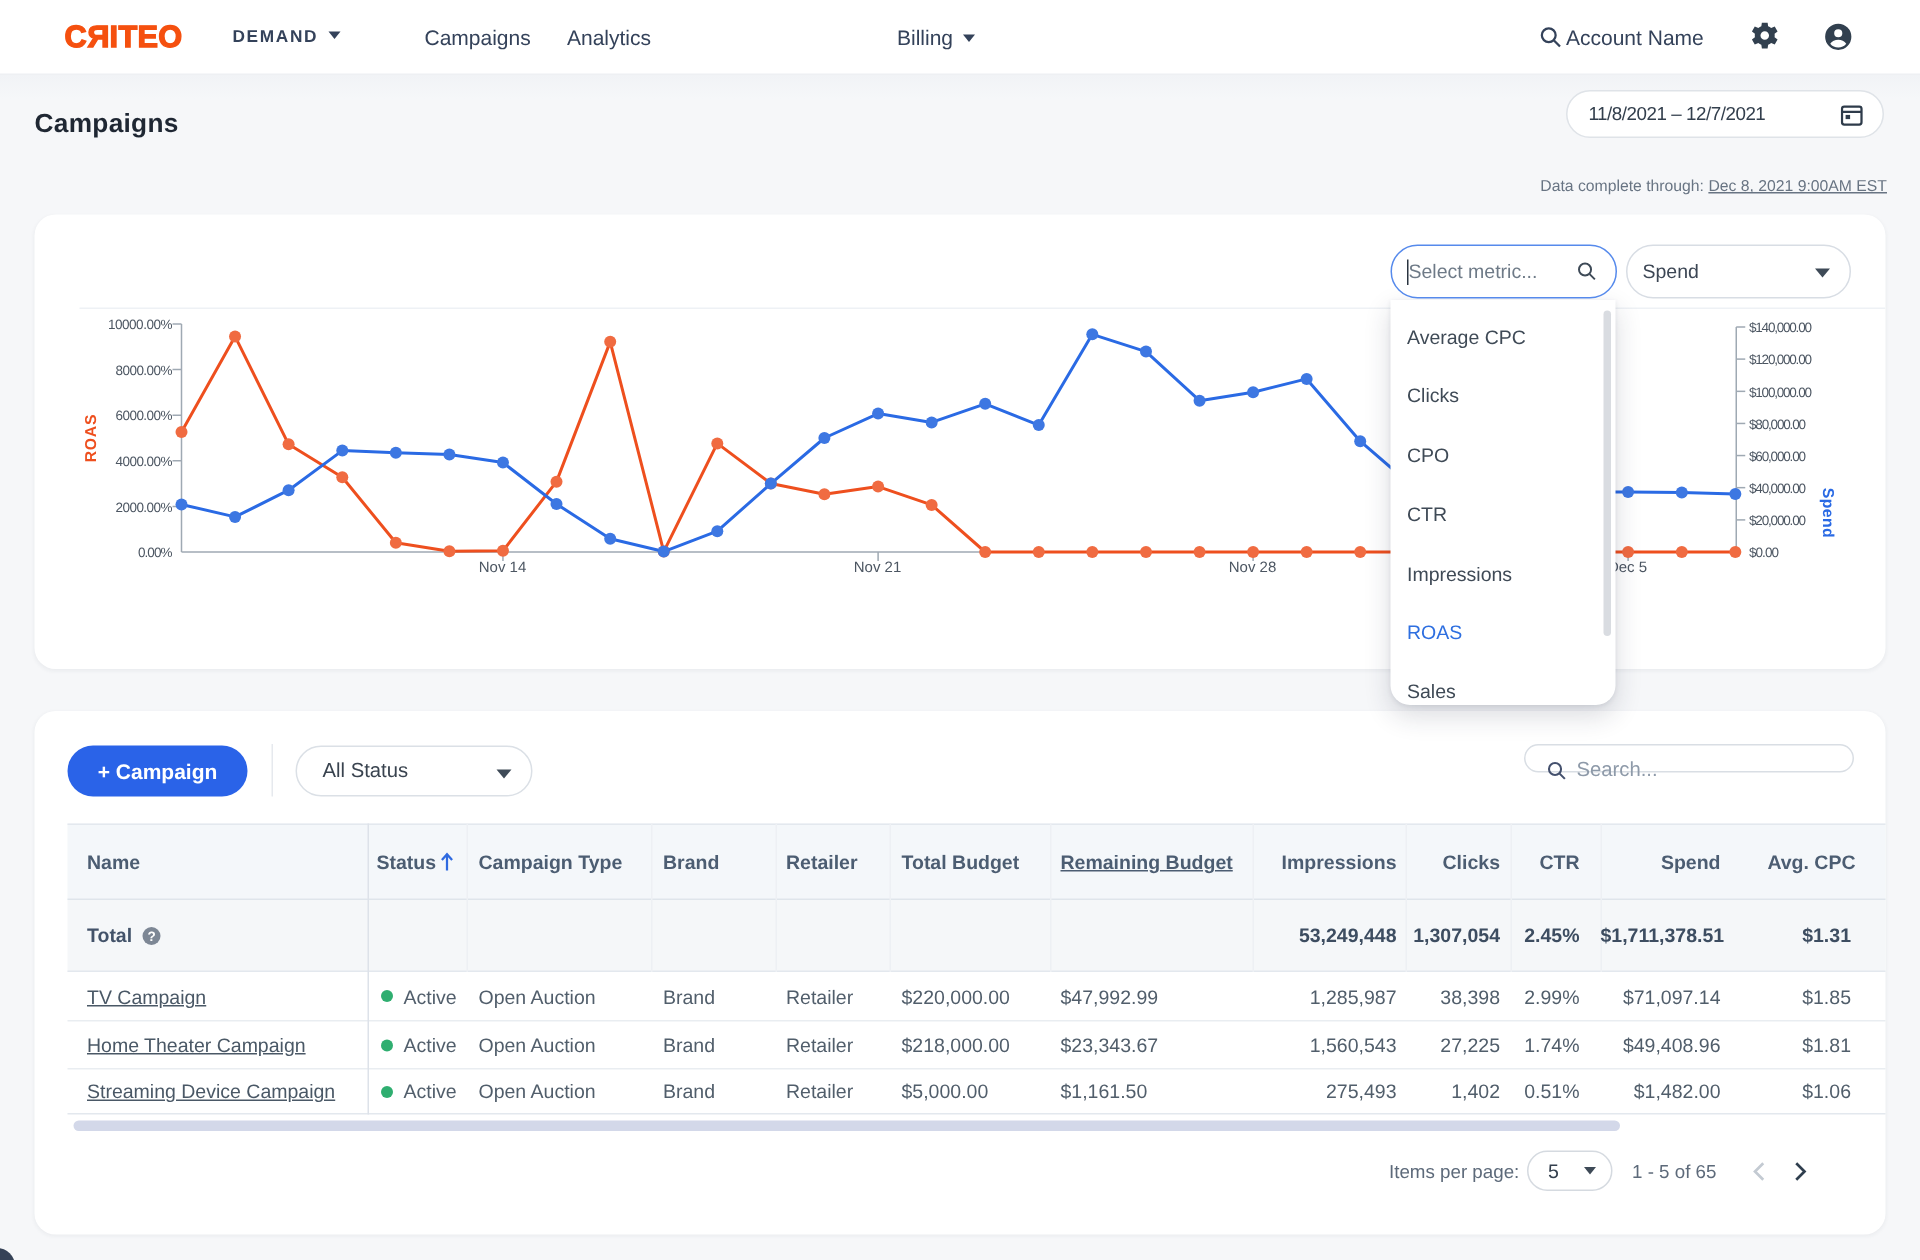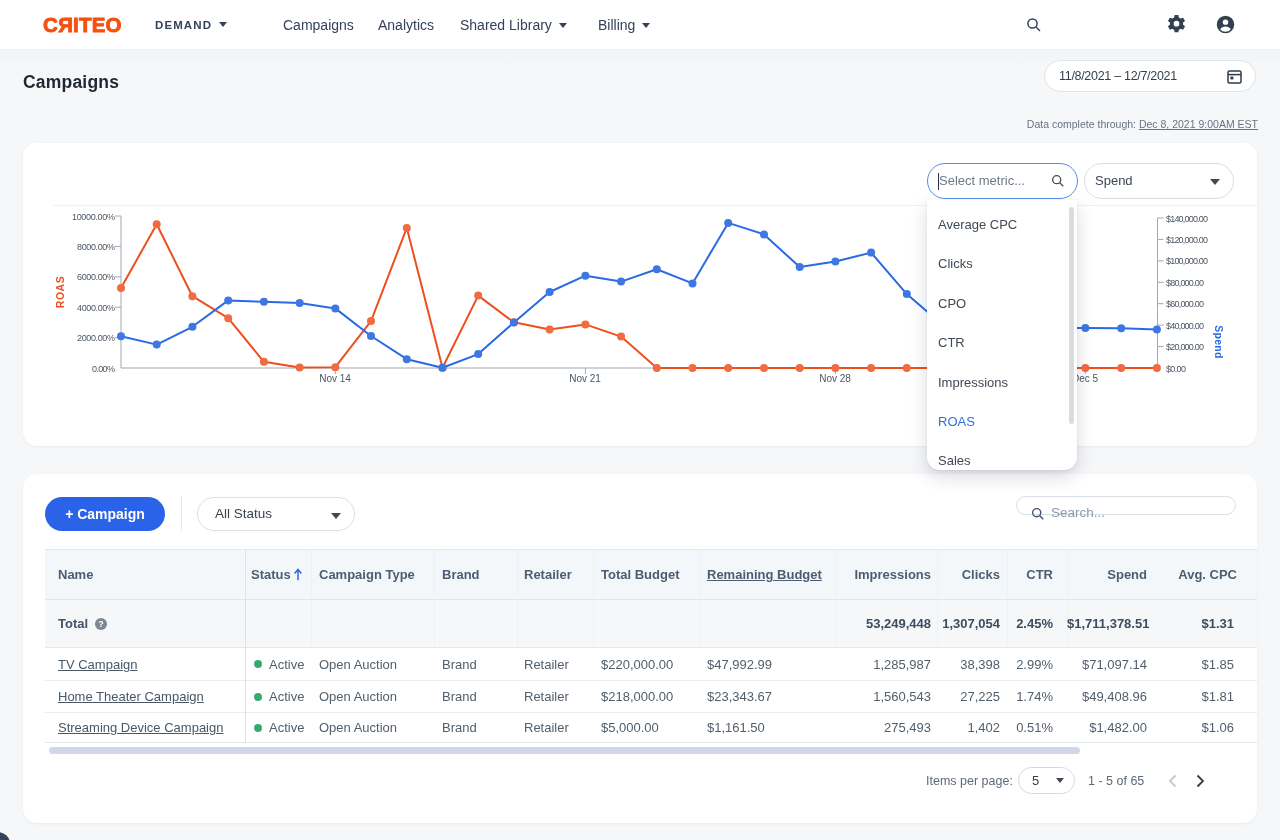--- a/index.html
+++ b/index.html
@@ -41,26 +41,26 @@
 .colsep{position:absolute;top:549px;width:1px;height:99px;background:#edf0f4;}
 </style>
 </head>
 <body>
 
 <div id="nav">
   <div class="navitem logo" style="left:43px;">C<span class="rev">R</span>ITEO</div>
   <div class="navitem" style="left:155px;font-weight:bold;letter-spacing:1.1px;font-size:11.5px;">DEMAND<span class="caret"></span></div>
   <div class="navitem" style="left:283px;">Campaigns</div>
   <div class="navitem" style="left:378px;">Analytics</div>
-  <div class="navitem" style="left:460px;">Shared Library<span class="caret"></span></div>
   <div class="navitem" style="left:598px;">Billing<span class="caret"></span></div>
   <svg class="abs" style="left:1026px;top:17px;z-index:31;" width="16" height="16" viewBox="0 0 16 16">
       <circle cx="6.5" cy="6.5" r="4.6" fill="none" stroke="#34425a" stroke-width="1.5"></circle>
       <line x1="10" y1="10" x2="14" y2="14" stroke="#34425a" stroke-width="1.5"></line>
     </svg>
+  <div class="navitem" style="left:1044px;">Account Name</div>
   <svg class="abs" style="left:1167px;top:15px;" width="19" height="19" viewBox="0 0 20 20">
       <path fill="#32404f" d="M18.5 11.2c.05-.4.08-.8.08-1.2s-.03-.8-.08-1.2l2.1-1.6-2-3.5-2.5 1a7.6 7.6 0 0 0-2.1-1.2L13.6.9h-4l-.4 2.6c-.76.3-1.46.7-2.1 1.2l-2.5-1-2 3.5 2.1 1.6c-.05.4-.08.8-.08 1.2s.03.8.08 1.2l-2.1 1.6 2 3.5 2.5-1c.64.5 1.34.9 2.1 1.2l.4 2.6h4l.4-2.6c.76-.3 1.46-.7 2.1-1.2l2.5 1 2-3.5-2.1-1.6zM11.6 13a3 3 0 1 1 0-6 3 3 0 0 1 0 6z" transform="translate(-1.6,-.9)"></path>
     </svg>
   <svg class="abs" style="left:1215px;top:14px;" width="21" height="21" viewBox="0 0 24 24">
       <path fill="#32404f" d="M12 2a10 10 0 1 0 0 20 10 10 0 0 0 0-20zm0 4.2a3.1 3.1 0 1 1 0 6.2 3.1 3.1 0 0 1 0-6.2zm0 14a7.9 7.9 0 0 1-6.1-2.9c1.4-1.9 3.6-3 6.1-3s4.7 1.1 6.1 3A7.9 7.9 0 0 1 12 20.2z"></path>
     </svg>
 </div>
 
 <div class="abs" style="left:0;top:50px;width:1280px;height:16px;background:linear-gradient(#f1f3f6,#f6f7f9);"></div>
 <div id="title">Campaigns</div>

